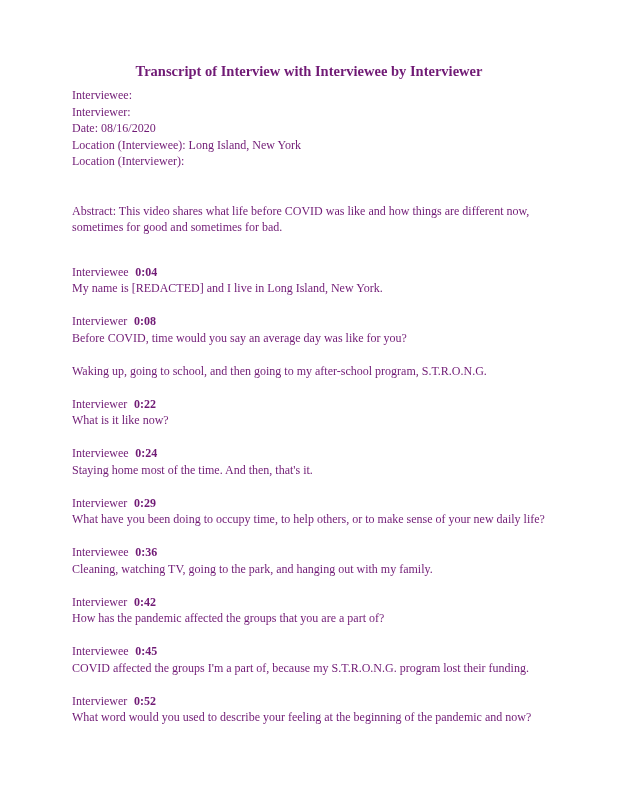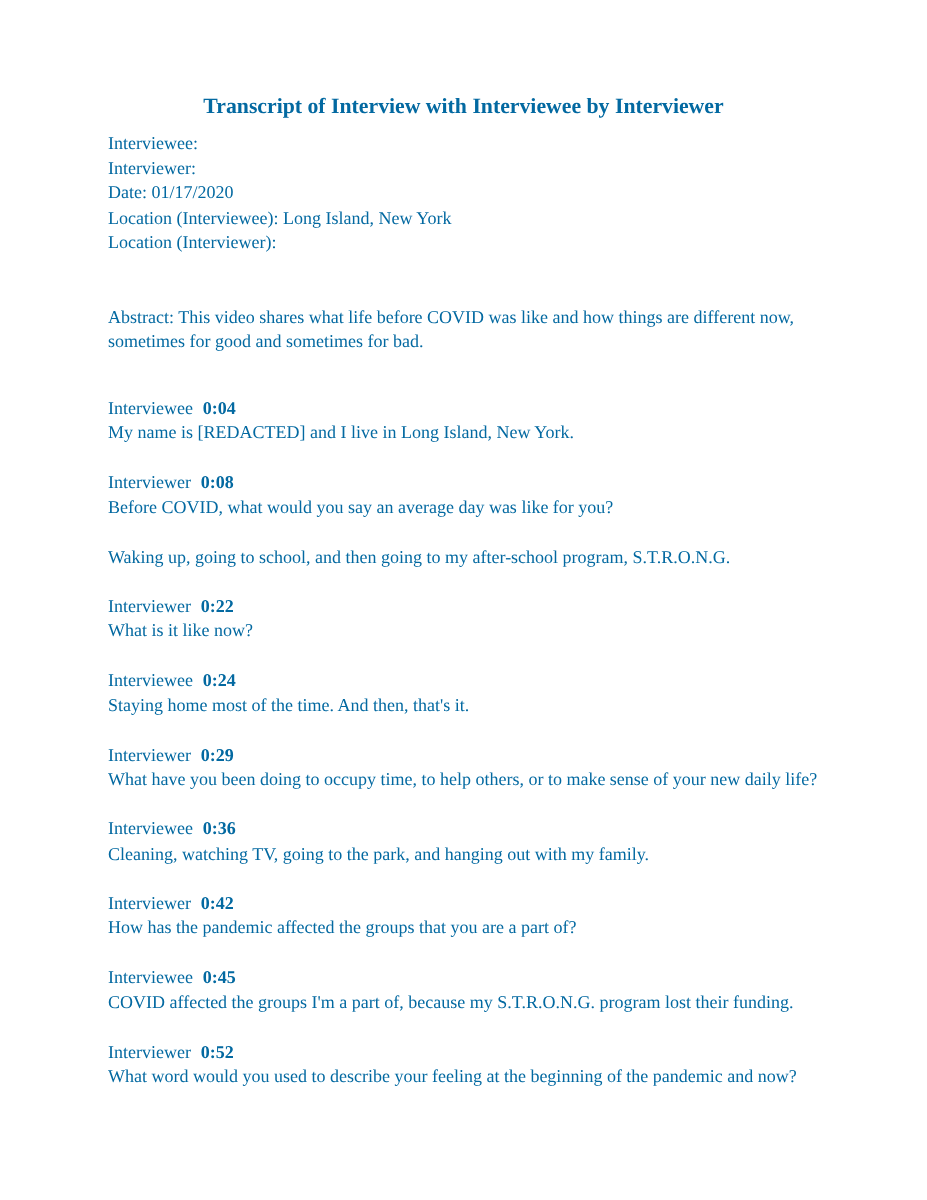--- a/index.html
+++ b/index.html
@@ -6,21 +6,21 @@
     margin: 0;
     padding: 0;
     background: #ffffff;
   }
   .page {
     position: relative;
     width: 618px;
     height: 800px;
     margin: 0 auto;
     background: #ffffff;
-    color: #0369a1;
+    color: #701a75;
     font-family: "Liberation Serif", "DejaVu Serif", serif;
     font-size: 12px;
     line-height: 16.5px;
     box-sizing: border-box;
     padding: 62px 72px 40px 72px;
     overflow: hidden;
   }
   .doc-title {
     text-align: center;
     font-weight: bold;
@@ -57,35 +57,35 @@
 </head>
 <body>
 
 <div class="page">
 
   <h1 class="doc-title">Transcript of Interview with Interviewee by Interviewer</h1>
 
   <div class="metadata">
     <p class="meta-line"><span class="b">Interviewee:</span><span class="meta-value"></span></p>
     <p class="meta-line"><span class="b">Interviewer:</span><span class="meta-value"></span></p>
-    <p class="meta-line"><span class="b">Date:</span><span class="meta-value">01/17/2020</span></p>
+    <p class="meta-line"><span class="b">Date:</span><span class="meta-value">08/16/2020</span></p>
     <p class="meta-line"><span class="b">Location (Interviewee):</span><span class="meta-value">Long Island, New York</span></p>
     <p class="meta-line"><span class="b">Location (Interviewer):</span><span class="meta-value"></span></p>
   </div>
 
   <p class="abstract"><span class="b">Abstract:</span> <span>This video shares what life before COVID was like and how things are different now, sometimes for good and sometimes for bad.</span></p>
 
   <div class="turn">
     <p><span class="b">Interviewee</span><span class="time">0:04</span></p>
     <p>My name is [REDACTED] and I live in Long Island, New York.</p>
   </div>
 
   <div class="turn">
     <p><span class="b">Interviewer</span><span class="time">0:08</span></p>
-    <p>Before COVID, what would you say an average day was like for you?</p>
+    <p>Before COVID, time would you say an average day was like for you?</p>
   </div>
 
   <div class="turn">
     <p>Waking up, going to school, and then going to my after-school program, S.T.R.O.N.G.</p>
   </div>
 
   <div class="turn">
     <p><span class="b">Interviewer</span><span class="time">0:22</span></p>
     <p>What is it like now?</p>
   </div>

